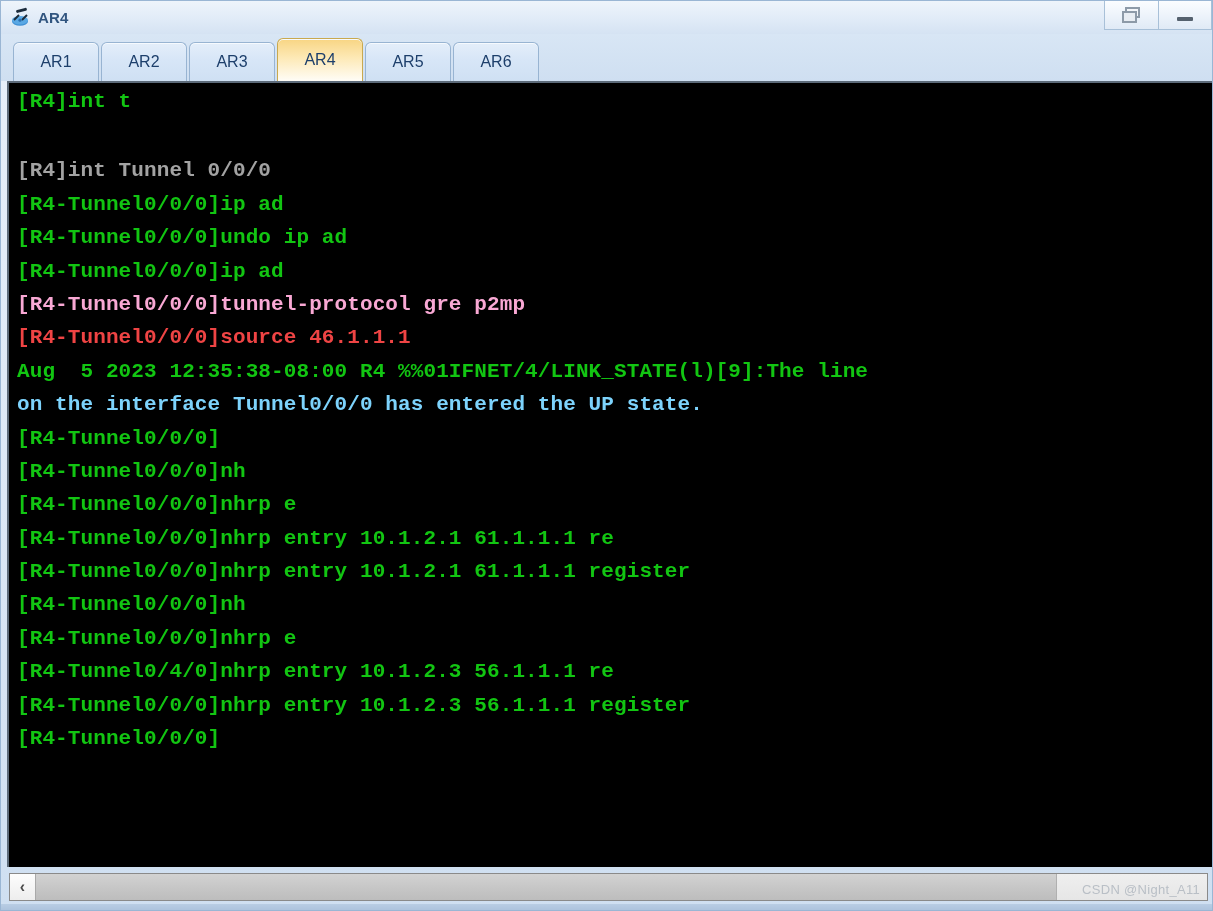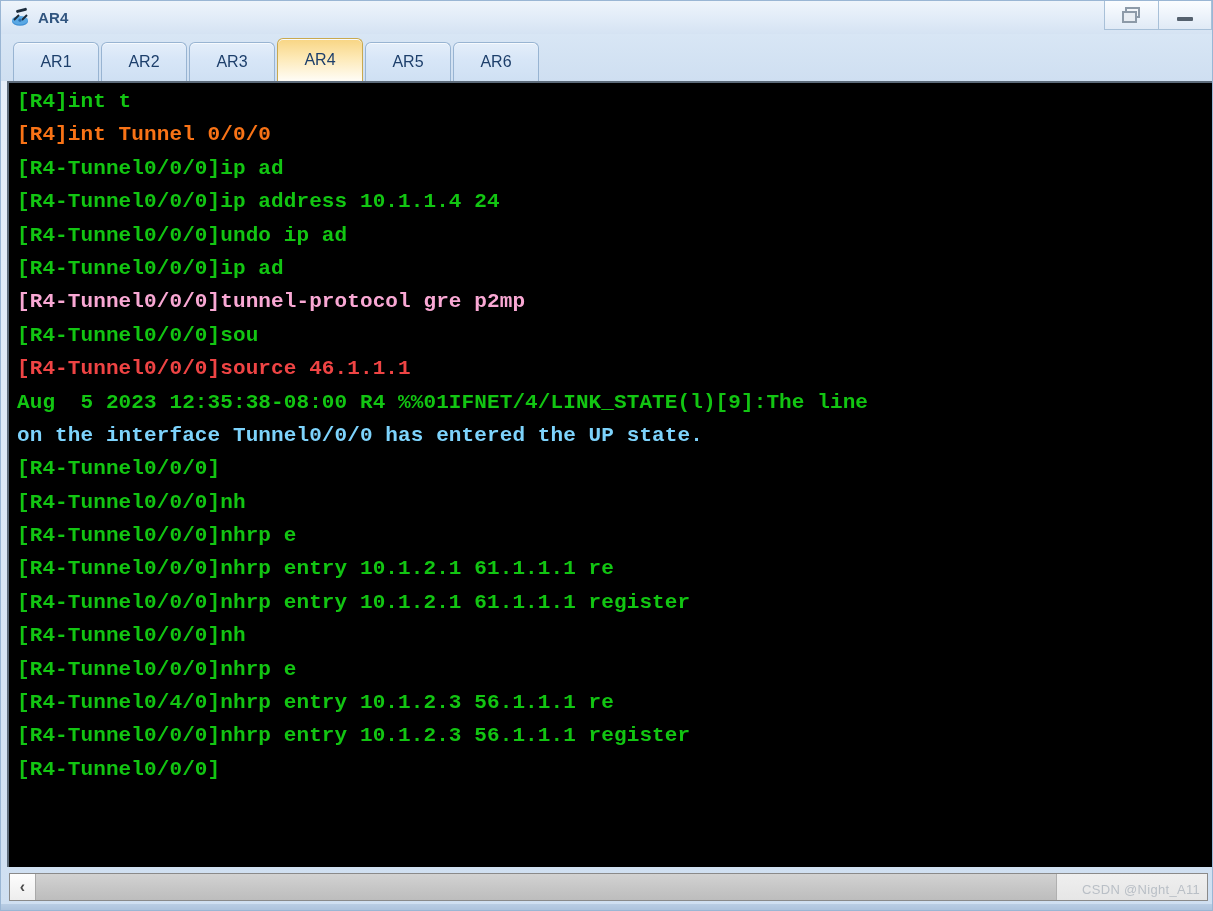--- a/index.html
+++ b/index.html
@@ -268,27 +268,25 @@
         <span>AR5</span>
       </div>
     <div class="tab">
         <span>AR6</span>
       </div>
   </div>
 
   <div id="terminal-outer">
     <div id="terminal" style="background: rgb(0, 0, 0);">
         <div class="tline" style="color: rgb(18, 197, 18);">[R4]int t</div>
-        <div class="tline" style="color: #f97316;">[R4]int Tunnel 0/0/0</div>
+        <div class="tline" style="color: #a3a3a3; margin-top: 36px;">[R4]int Tunnel 0/0/0</div>
         <div class="tline" style="color: rgb(18, 197, 18);">[R4-Tunnel0/0/0]ip ad</div>
-        <div class="tline" style="color: rgb(18, 197, 18);">[R4-Tunnel0/0/0]ip address 10.1.1.4 24</div>
         <div class="tline" style="color: rgb(18, 197, 18);">[R4-Tunnel0/0/0]undo ip ad</div>
         <div class="tline" style="color: rgb(18, 197, 18);">[R4-Tunnel0/0/0]ip ad</div>
         <div class="tline" style="color: #f9a8d4;">[R4-Tunnel0/0/0]tunnel-protocol gre p2mp</div>
-        <div class="tline" style="color: rgb(18, 197, 18);">[R4-Tunnel0/0/0]sou</div>
         <div class="tline" style="color: #ef4444;">[R4-Tunnel0/0/0]source 46.1.1.1</div>
         <div class="tline" style="color: rgb(18, 197, 18);">Aug  5 2023 12:35:38-08:00 R4 %%01IFNET/4/LINK_STATE(l)[9]:The line</div>
         <div class="tline" style="color: #7dd3fc;">on the interface Tunnel0/0/0 has entered the UP state.</div>
         <div class="tline" style="color: rgb(18, 197, 18);">[R4-Tunnel0/0/0]</div>
         <div class="tline" style="color: rgb(18, 197, 18);">[R4-Tunnel0/0/0]nh</div>
         <div class="tline" style="color: rgb(18, 197, 18);">[R4-Tunnel0/0/0]nhrp e</div>
         <div class="tline" style="color: rgb(18, 197, 18);">[R4-Tunnel0/0/0]nhrp entry 10.1.2.1 61.1.1.1 re</div>
         <div class="tline" style="color: rgb(18, 197, 18);">[R4-Tunnel0/0/0]nhrp entry 10.1.2.1 61.1.1.1 register</div>
         <div class="tline" style="color: rgb(18, 197, 18);">[R4-Tunnel0/0/0]nh</div>
         <div class="tline" style="color: rgb(18, 197, 18);">[R4-Tunnel0/0/0]nhrp e</div>

